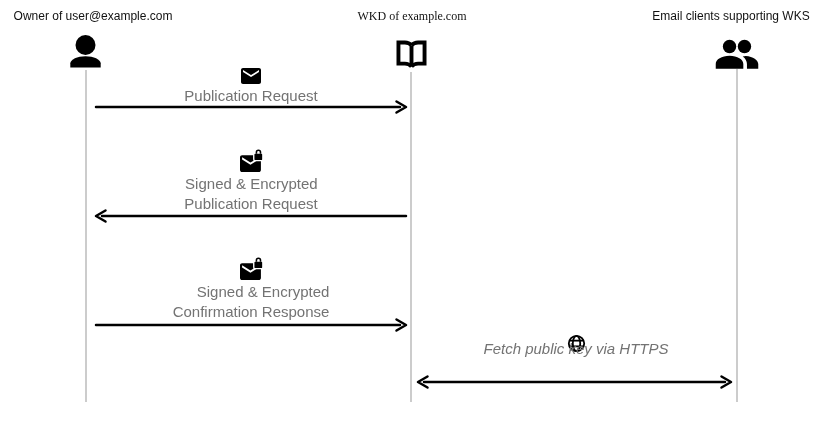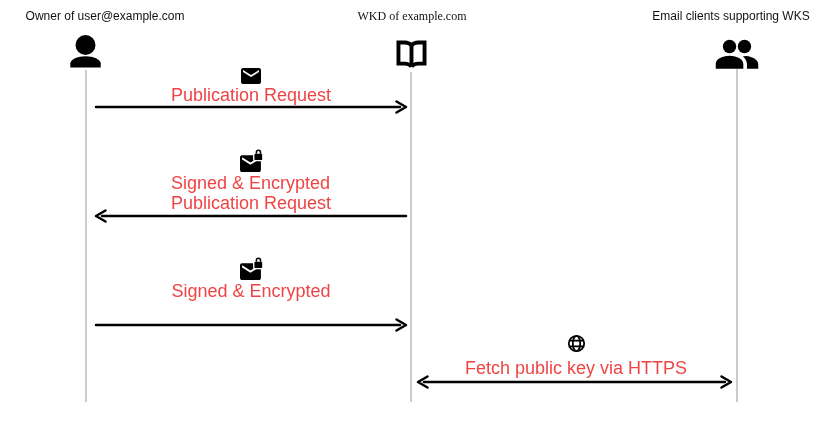--- a/index.html
+++ b/index.html
@@ -18,21 +18,21 @@
   .actor-label {
     position: absolute;
     top: 9px;
     transform: translateX(-50%);
     font-size: 12px;
     line-height: 15px;
     color: #111111;
     white-space: nowrap;
     text-align: center;
   }
-  .actor-label.owner   { left: 105px; }
+  .actor-label.owner   { left: 93px; }
   .actor-label.wkd     { left: 412px; font-family: Liberation Serif, serif; }
   .actor-label.clients { left: 731px; }
 
   .icon { position: absolute; display: block; }
   .icon.person  { left: 68px;  top: 35px; }
   .icon.book    { left: 393px; top: 36px; }
   .icon.people  { left: 714px; top: 34px; }
   .icon.env1    { left: 241px; top: 68px; }
   .icon.envlock2{ left: 240px; top: 149px; }
   .icon.envlock3{ left: 240px; top: 257px; }
@@ -43,29 +43,29 @@
     width: 2px;
     background: #cccccc;
   }
   .lifeline.l1 { left: 85px;  top: 70px; height: 332px; }
   .lifeline.l2 { left: 410px; top: 72px; height: 330px; }
   .lifeline.l3 { left: 736px; top: 69px; height: 333px; }
 
   .msg-label {
     position: absolute;
     transform: translateX(-50%);
-    font-size: 18px;
-    color: #ef4444;
+    font-size: 15px;
+    color: #737373;
     white-space: nowrap;
-    text-align: left;
+    text-align: right;
   }
   .msg-label.m1 { left: 251px; top: 87px;  line-height: 17px; }
   .msg-label.m2 { left: 251px; top: 174px; line-height: 19.5px; }
   .msg-label.m3 { left: 251px; top: 282px; line-height: 19.5px; }
-  .msg-label.m4 { left: 576px; top: 360px; line-height: 17px; }
+  .msg-label.m4 { left: 576px; top: 340px; line-height: 17px; font-style: italic; }
 
   .arrow { position: absolute; }
   .arrow.a1 { left: 94px;  top: 99px; }
   .arrow.a2 { left: 94px;  top: 208px; }
   .arrow.a3 { left: 94px;  top: 317px; }
   .arrow.a4 { left: 416px; top: 374px; }
 </style>
 </head>
 <body>
 
@@ -138,20 +138,21 @@
     <g transform="translate(-2,2)">
       <path fill="#000" d="M20 4H4c-1.1 0-1.99.9-1.99 2L2 18c0 1.1.9 2 2 2h16c1.1 0 2-.9 2-2V6c0-1.1-.9-2-2-2zm0 4l-8 5-8-5V6l8 5 8-5v2z"></path>
     </g>
     <path d="M15.7 4.6V3.2a1.95 1.95 0 0 1 3.9 0V4.6" fill="none" stroke="#fff" stroke-width="4"></path>
     <rect x="13.8" y="4.6" width="7.4" height="5.9" rx="0.8" fill="#fff" stroke="#fff" stroke-width="2.6"></rect>
     <path d="M15.7 4.6V3.2a1.95 1.95 0 0 1 3.9 0V4.6" fill="none" stroke="#000" stroke-width="1.5"></path>
     <rect x="13.8" y="4.6" width="7.4" height="5.9" rx="0.8" fill="#000"></rect>
   </svg>
   <div class="msg-label m3">
     <div>Signed &amp; Encrypted</div>
+    <div>Confirmation Response</div>
   </div>
   <svg class="arrow a3" width="314" height="16">
     <g stroke="#000" stroke-width="2.5" fill="none" stroke-linecap="round" stroke-linejoin="round">
       <line x1="2" y1="8" x2="306" y2="8"></line>
       <path d="M302.5 2.5 L312 8 L302.5 13.5"></path>
     </g>
   </svg>
 
   <svg class="icon globe" width="19" height="19" viewBox="0 0 20 20">
     <g fill="none" stroke="#000" stroke-width="1.9">

